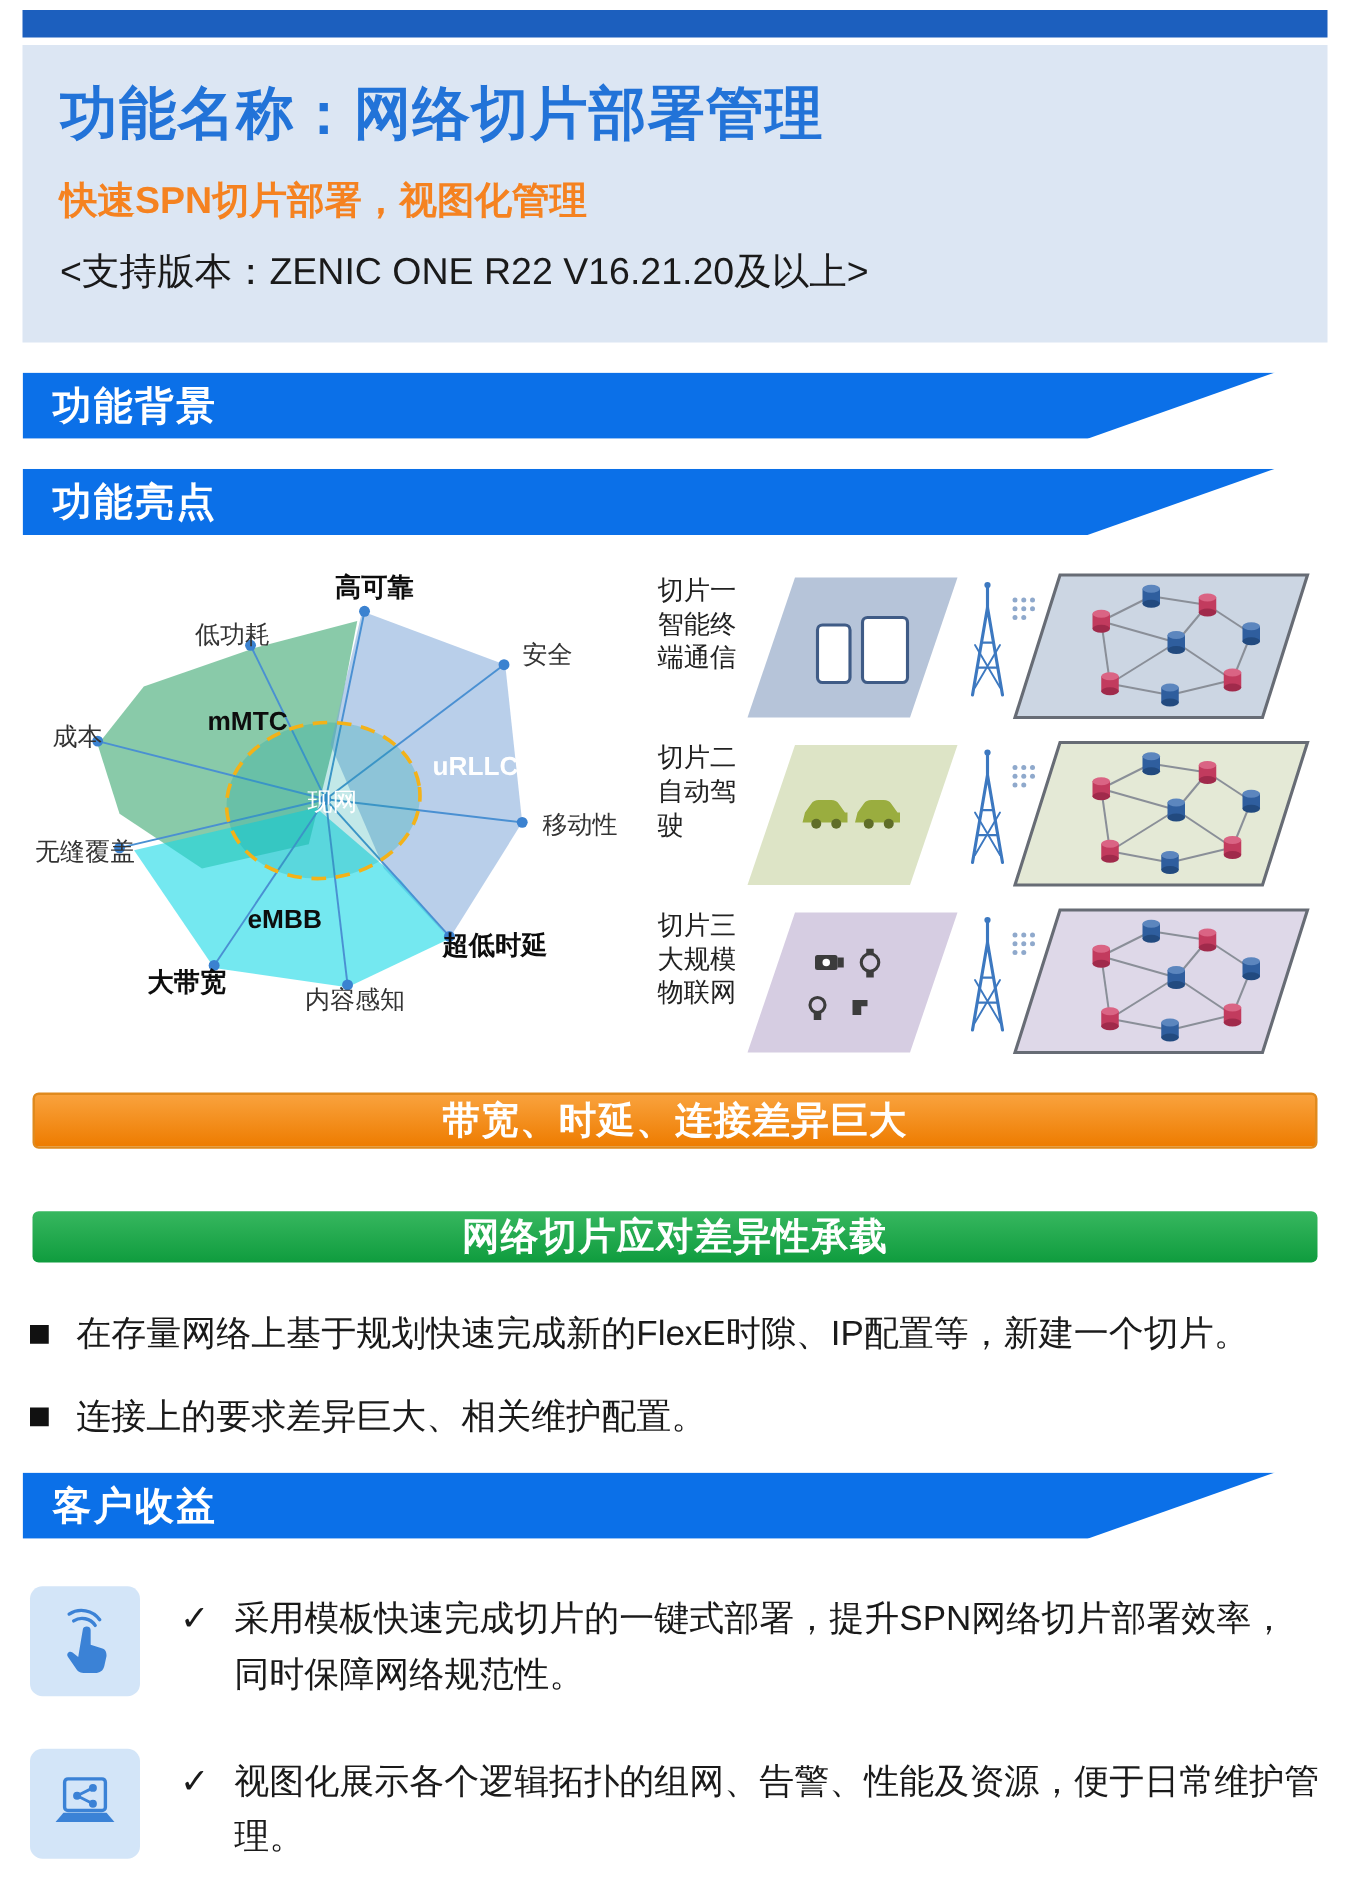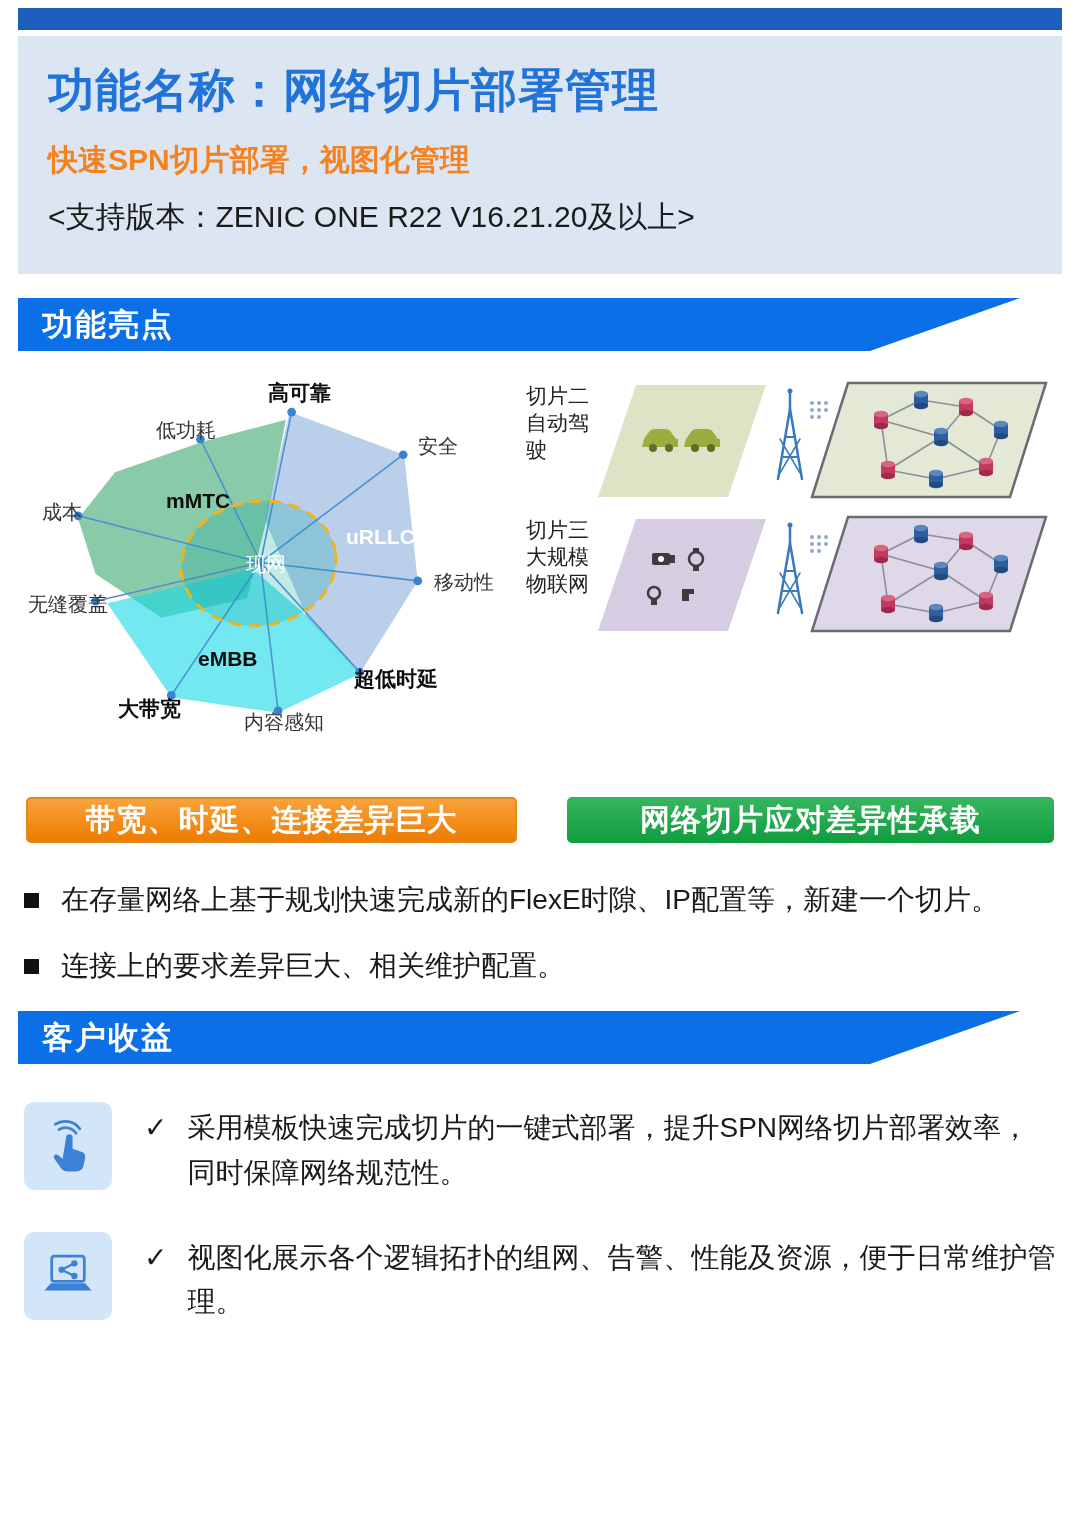--- a/index.html
+++ b/index.html
@@ -31,21 +31,21 @@
   .radar-wrap { position:relative; width:490px; height:420px; flex:none; }
   .radar-wrap svg { position:absolute; left:0; top:0; }
   .rlabel { position:absolute; font-size:20px; color:#333; white-space:nowrap; }
   .rlabel.b { font-weight:bold; color:#0d0d0d; font-size:21px; }
   .rlabel.w { color:#ffffff; }
 
   .slices { flex:1; padding-left:18px; display:flex; flex-direction:column; gap:6px; margin-top:8px; }
   .slice-row { display:flex; align-items:flex-start; }
   .slice-label { width:70px; font-size:21px; line-height:1.28; padding-top:8px; color:#222; flex:none; }
 
-  .captions-row { display:flex; gap:50px; margin-top:6px; padding:0 8px; }
+  .captions-row { display:flex; gap:50px; margin-top:6px; padding:0 8px;flex-direction:column; }
   .caption { flex:1; height:46px; border-radius:5px; display:flex; align-items:center; justify-content:center;
              color:#fff; font-size:30px; font-weight:bold; letter-spacing:1px; }
   .caption.orange { background:linear-gradient(#f9a23d,#ee7c00); border:2px solid #e08a1e; }
   .caption.green  { background:linear-gradient(#37b75f,#0f9c3e);text-align:right; }
 
   .bullets { list-style:none; margin-top:36px; padding:0 6px; }
   .bullets li { display:flex; align-items:center; font-size:28px; margin-bottom:24px; line-height:1.5; }
   .sq { width:15px; height:15px; background:#111; margin-right:22px; flex:none; }
 
   .benefit-row { display:flex; align-items:flex-start; padding:0 6px; gap:32px; }
@@ -122,20 +122,23 @@
 <div class="page">
 
   <div class="top-bar"></div>
 
   <header class="hero">
     <h1>功能名称：网络切片部署管理</h1>
     <div class="subtitle">快速SPN切片部署，视图化管理</div>
     <div class="version">&lt;支持版本：ZENIC ONE R22 V16.21.20及以上&gt;</div>
   </header>
 
+  <div class="section-banner">
+    <span>功能背景</span>
+  </div>
 
 
   <div class="section-banner">
     <span>功能亮点</span>
   </div>
 
   <div class="figure-row">
 
     <div class="radar-wrap">
       <svg viewBox="0 0 505 420" width="490" height="420">
@@ -180,20 +183,37 @@
       <span class="rlabel" style="left:416px; top:202px">移动性</span>
       <span class="rlabel" style="left:10px;  top:224px">无缝覆盖</span>
       <span class="rlabel b" style="left:180px; top:280px">eMBB</span>
       <span class="rlabel b" style="left:336px; top:298px">超低时延</span>
       <span class="rlabel b" style="left:100px; top:328px">大带宽</span>
       <span class="rlabel" style="left:226px; top:342px">内容感知</span>
     </div>
 
     <div class="slices">
 
+      <div class="slice-row">
+        <div class="slice-label">
+          <div>切片一</div>
+          <div>智能终端通信</div>
+        </div>
+        <svg viewBox="0 0 460 128" width="460" height="128">
+          <polygon points="40,10 170,10 132,122 2,122" fill="#b6c4d9"></polygon>
+          <g stroke="#3f5b86" stroke-width="2.5" fill="#ffffff">
+            <rect x="58" y="48" width="26" height="46" rx="4"></rect>
+            <rect x="94" y="42" width="36" height="52" rx="4"></rect>
+          </g>
+          <use href="#tower"></use>
+          <use href="#sigdots"></use>
+          <polygon points="252,8 450,8 414,122 216,122" fill="#ccd6e3" stroke="#676c75" stroke-width="2.5"></polygon>
+          <use href="#topo"></use>
+        </svg>
+      </div>
 
       <div class="slice-row">
         <div class="slice-label">
           <div>切片二</div>
           <div>自动驾驶</div>
         </div>
         <svg viewBox="0 0 460 128" width="460" height="128">
           <polygon points="40,10 170,10 132,122 2,122" fill="#dde4c6"></polygon>
           <use href="#car" x="48" y="52"></use>
           <use href="#car" x="90" y="52"></use>

